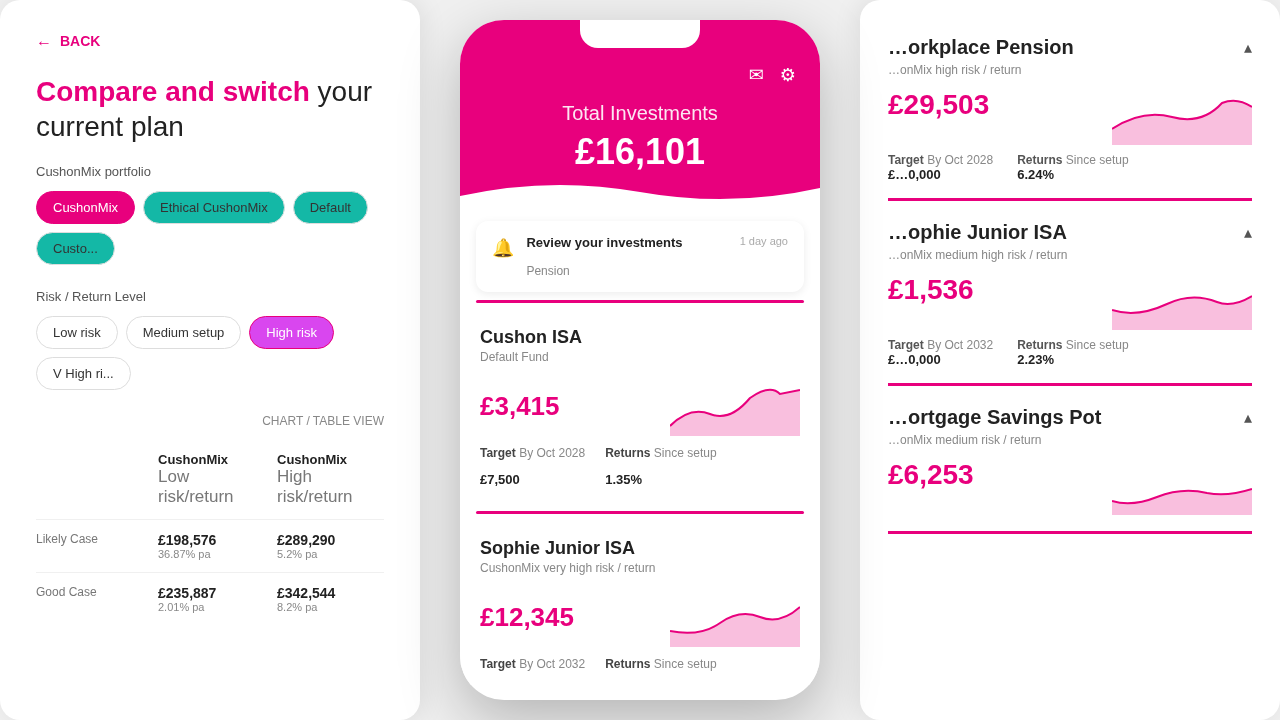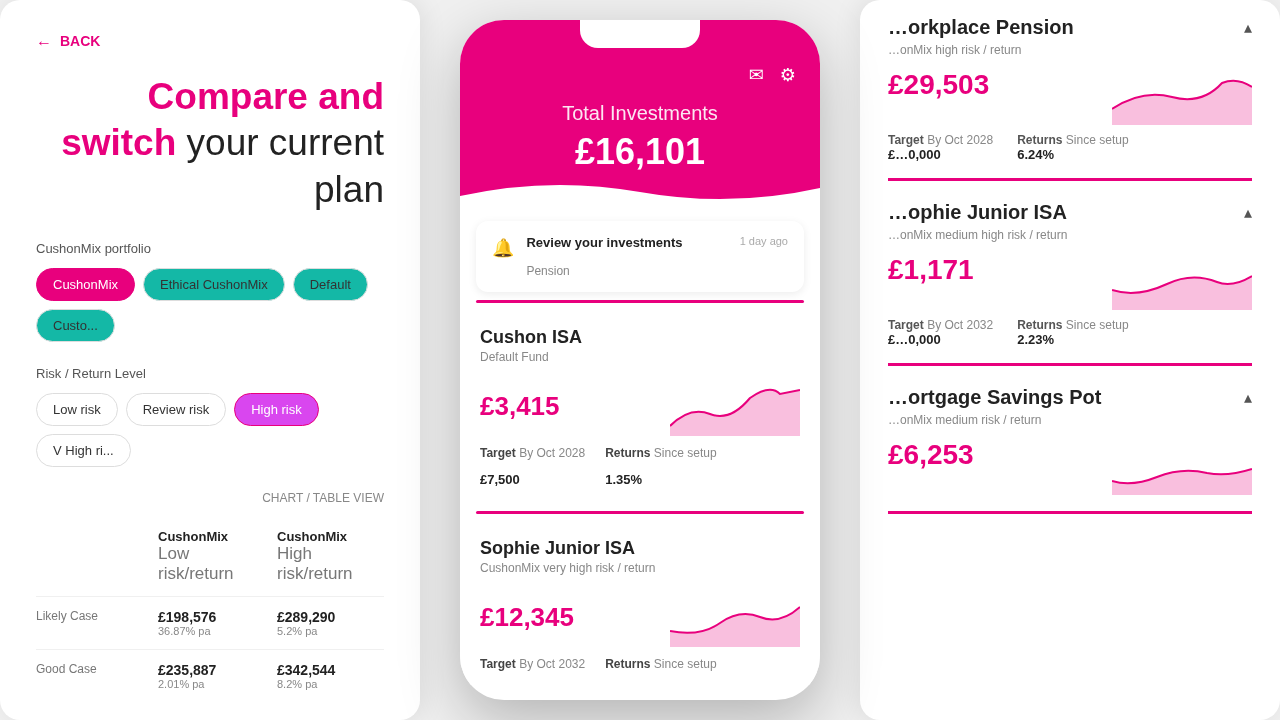--- a/index.html
+++ b/index.html
@@ -36,26 +36,25 @@
       color: #e8007d;
       font-size: 14px;
       font-weight: 600;
       cursor: pointer;
       margin-bottom: 24px;
     }
     .back-arrow {
       font-size: 16px;
     }
     .compare-title {
-      font-size: 37px;
+      font-size: 28px;
       font-weight: 400;
       line-height: 1.25;
       color: #222;
-      margin-bottom: 28px;
-      text-align: right;
+      margin-bottom: 20px;
     }
     .compare-title .highlight {
       color: #e8007d;
       font-weight: 700;
     }
     .section-label {
       font-size: 13px;
       color: #555;
       margin-bottom: 12px;
       font-weight: 400;
@@ -159,21 +158,21 @@
       width: 420px;
       height: 720px;
       background: #fff;
       border-radius: 20px;
       padding: 0;
       overflow: hidden;
       box-shadow: -4px 0 24px rgba(0,0,0,0.08);
       z-index: 1;
     }
     .right-content {
-      padding: 16px 28px 0 28px;
+      padding: 36px 28px 0 28px;
     }
     .right-account-card {
       margin-bottom: 20px;
       border-bottom: 3px solid #e8007d;
       padding-bottom: 16px;
     }
     .right-account-header {
       display: flex;
       justify-content: space-between;
       align-items: center;
@@ -384,21 +383,21 @@
   <p class="section-label">CushonMix portfolio</p>
   <div class="portfolio-tabs">
     <div class="tab-pill active">CushonMix</div>
     <div class="tab-pill">Ethical CushonMix</div>
     <div class="tab-pill">Default</div>
     <div class="tab-pill">Custo...</div>
   </div>
   <p class="section-label">Risk / Return Level</p>
   <div class="risk-tabs">
     <div class="risk-pill">Low risk</div>
-    <div class="risk-pill">Review risk</div>
+    <div class="risk-pill">Medium setup</div>
     <div class="risk-pill active">High risk</div>
     <div class="risk-pill">V High ri...</div>
   </div>
   <div class="chart-table-link">CHART / TABLE VIEW</div>
   <div class="comparison-table">
     <div></div>
     <div class="ct-header">
       <div>CushonMix</div>
       <div class="ct-sub">Low risk/return</div>
     </div>
@@ -540,21 +539,21 @@
       </div>
     </div>
 
     <div class="right-account-card">
       <div class="right-account-header">
         <div class="right-account-name">…ophie Junior ISA</div>
         <span class="chevron-up">▴</span>
       </div>
       <div class="right-account-sub">…onMix medium high risk / return</div>
       <div class="right-account-row">
-        <div class="right-amount">£1,171</div>
+        <div class="right-amount">£1,536</div>
         <svg class="right-mini-chart" viewBox="0 0 140 56">
           <path class="chart-area" d="M0,36 Q25,44 55,30 Q80,18 105,28 Q120,34 140,22 L140,56 L0,56 Z"></path>
           <path class="chart-line" d="M0,36 Q25,44 55,30 Q80,18 105,28 Q120,34 140,22"></path>
         </svg>
       </div>
       <div class="right-stats">
         <div>
           <span class="right-stat-label">Target </span>
           <span class="right-stat-val">By Oct 2032</span>
           <span class="right-stat-num">£…0,000</span>

